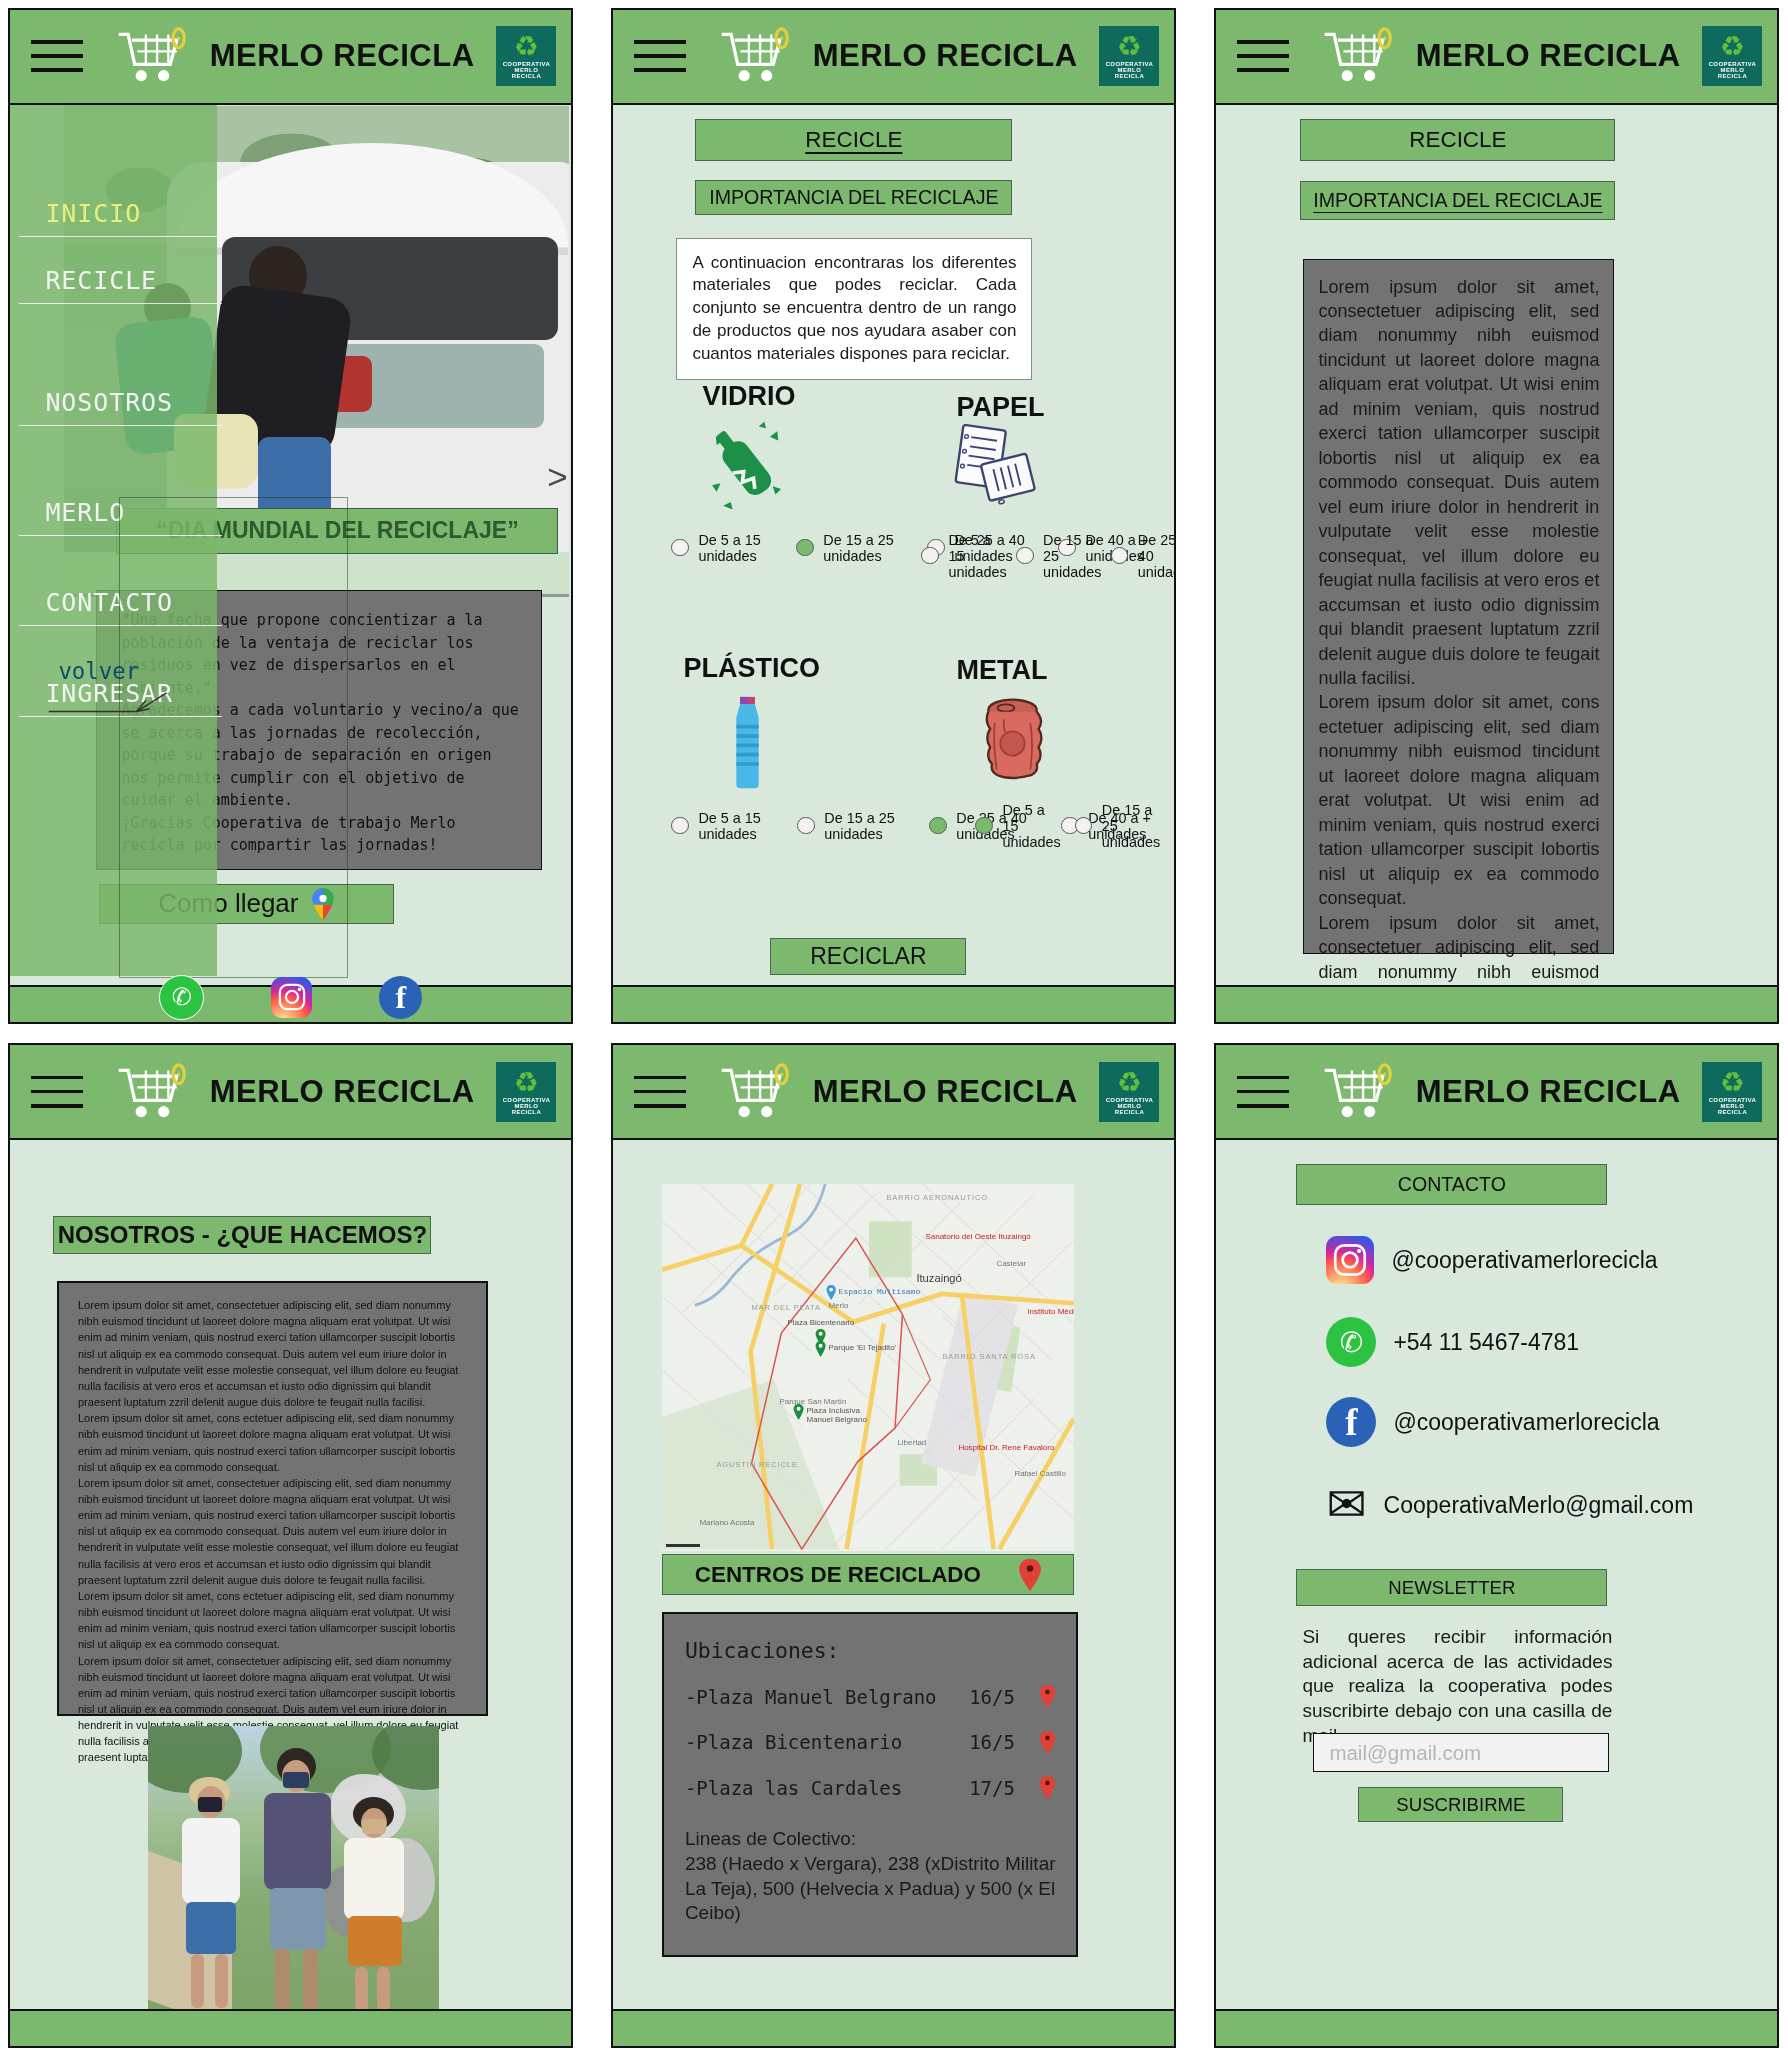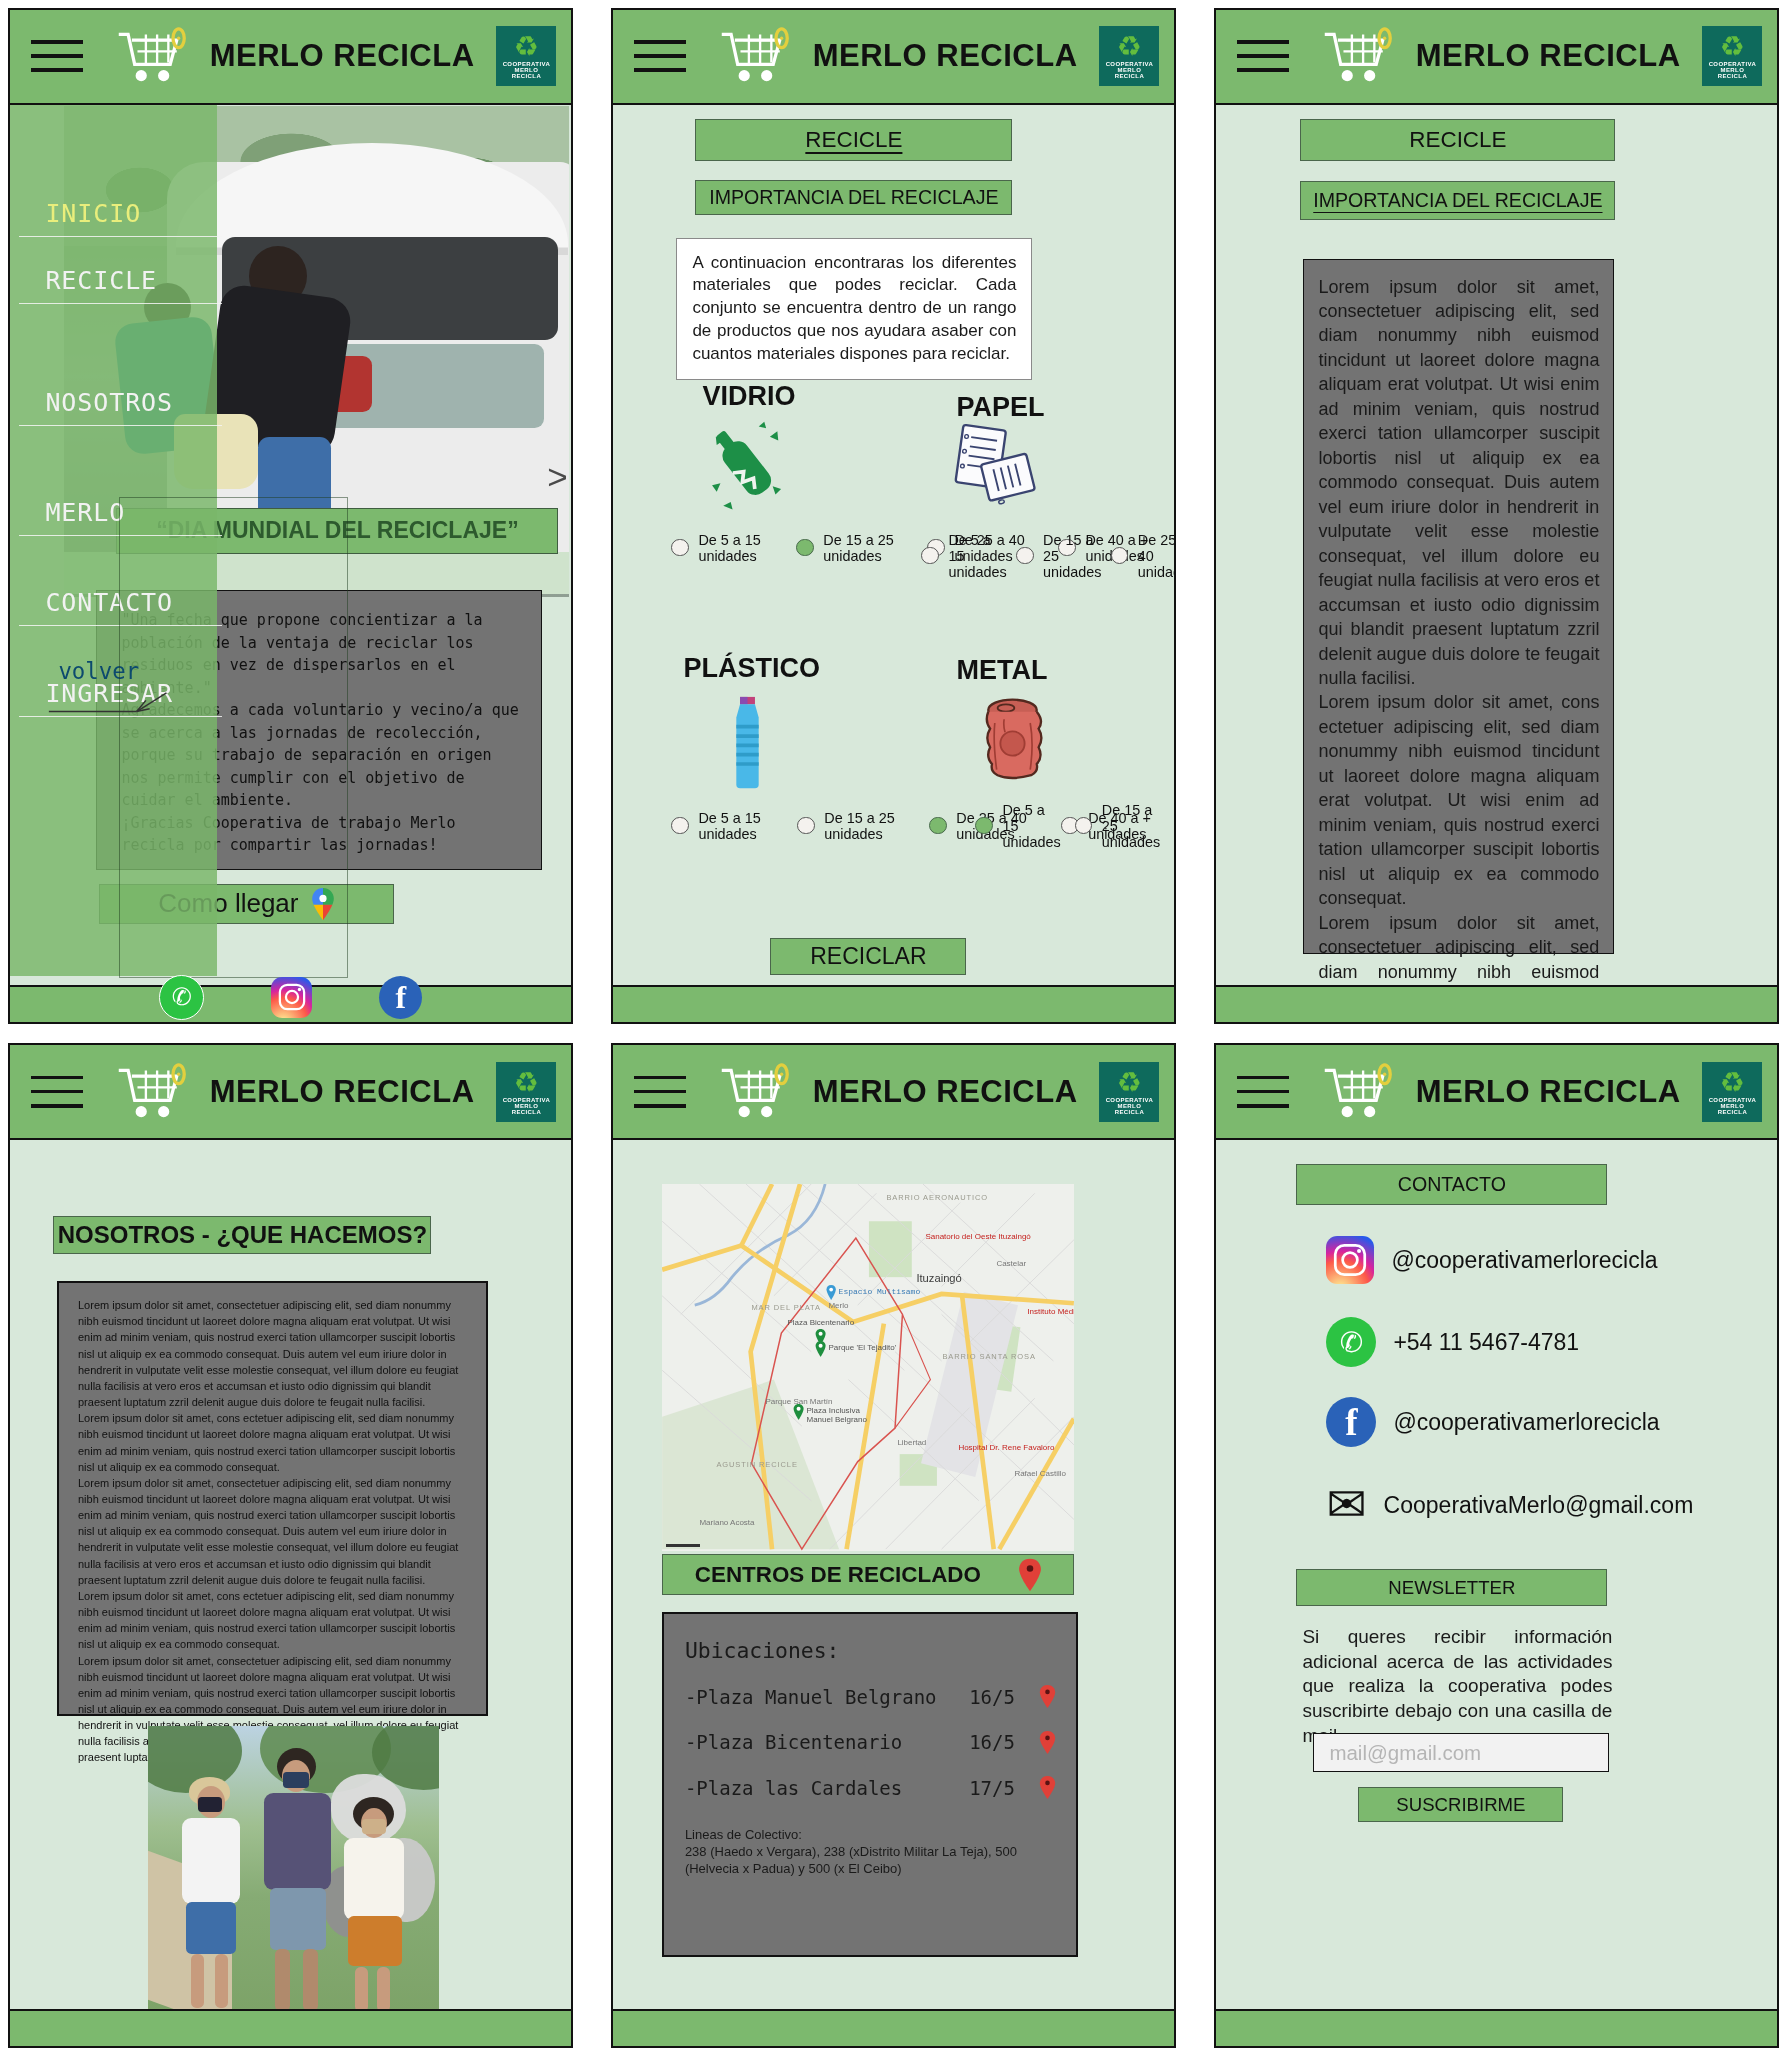--- a/index.html
+++ b/index.html
@@ -126,21 +126,21 @@
   .map-label.hospital{color:#c5221f;font-size:8px;}
   .map-pin{position:absolute;z-index:5;display:flex;align-items:flex-start;gap:1.9px;}
   .map-pin .lbl{font-size:8px;color:#555;white-space:nowrap;margin-top:1.9px;}
   .scalebar{position:absolute;left:3.7px;bottom:3.7px;width:34px;height:3.7px;background:#333;z-index:6;}
   .f5-bar{left:49px;top:509px;width:412px;height:41px;font-size:22.4px;font-weight:600;gap:37px;}
   .f5-box{left:49px;top:567px;width:416px;height:345px;padding:24px 20.5px;box-sizing:border-box;border-width:2.3px;}
   .ubi-title{font-family:"DejaVu Sans Mono",monospace;font-size:21.4px;margin:0 0 7.5px 0;}
   .loc-row{display:flex;align-items:center;margin-top:22.4px;font-family:"DejaVu Sans Mono",monospace;font-size:19px;}
   .loc-row .nm{flex:1;}
   .loc-row .dt{margin-right:24px;}
-  .bus{margin-top:28px;font-size:13px;line-height:1.3;}
+  .bus{margin-top:28px;font-size:19px;line-height:1.3;}
 
   
   .f6-bar{left:80px;top:119px;width:311px;height:41px;font-size:19.6px;}
   .c-row{position:absolute;left:110px;display:flex;align-items:center;gap:17px;cursor:pointer;}
   .c-row .txt{font-size:23px;color:#111;}
   .f6-news{left:80px;top:524px;width:311px;height:37px;font-size:18.6px;}
   .f6-para{left:86px;top:580px;width:310px;font-size:19px;line-height:1.3;text-align:justify;}
   .f6-input{left:97px;top:688px;width:296px;height:39px;background:#f2f2f2;border:1.9px solid #111;box-sizing:border-box;}
   .f6-input input{width:100%;height:100%;border:0;background:transparent;outline:none;padding:0 15px;
                   font-size:20.5px;color:#333;font-family:"Liberation Sans",sans-serif;box-sizing:border-box;}
@@ -581,21 +581,21 @@
           <path d="M322 120 L356 392"></path>
           <path d="M442 252 L362 392"></path>
         </g>
         <path d="M208 58 L258 140 L250 262 L210 298 L150 392 L96 300 L128 160 Z" fill="none" stroke="#d9534f" stroke-width="1.6"></path>
         <path d="M258 140 L288 210 L250 262" fill="none" stroke="#d9534f" stroke-width="1.2"></path>
       </svg>
       <span class="map-label city" style="left:254px;top:88px;">Ituzaingó</span>
       <span class="map-label" style="left:334px;top:75px;">Castelar</span>
       <span class="map-label area" style="left:224px;top:9.3px;">BARRIO AERONAUTICO</span>
       <span class="map-label area" style="left:89px;top:119px;">MAR DEL PLATA</span>
-      <span class="map-label" style="left:103px;top:213px;">Parque San Martín</span>
+      <span class="map-label" style="left:103px;top:213px;padding-left:14px;">Parque San Martín</span>
       <span class="map-label area" style="left:54px;top:276px;">AGUSTIN RECICLE</span>
       <span class="map-label" style="left:37px;top:334px;">Mariano Acosta</span>
       <span class="map-label" style="left:235px;top:254px;">Libertad</span>
       <span class="map-label area" style="left:280px;top:168px;">BARRIO SANTA ROSA</span>
       <span class="map-label" style="left:352px;top:285px;">Rafael Castillo</span>
       <span class="map-label" style="left:166px;top:117px;">Merlo</span>
       <span class="map-label hospital" style="left:263px;top:48px;">Sanatorio del Oeste Ituzaingó</span>
       <span class="map-label hospital" style="left:296px;top:259px;">Hospital Dr. Rene Favaloro</span>
       <span class="map-label hospital" style="left:365px;top:123px;">Instituto Médico Ag</span>
       <div class="map-pin" style="left:164px;top:101px;font-family:Liberation Mono, monospace;">

